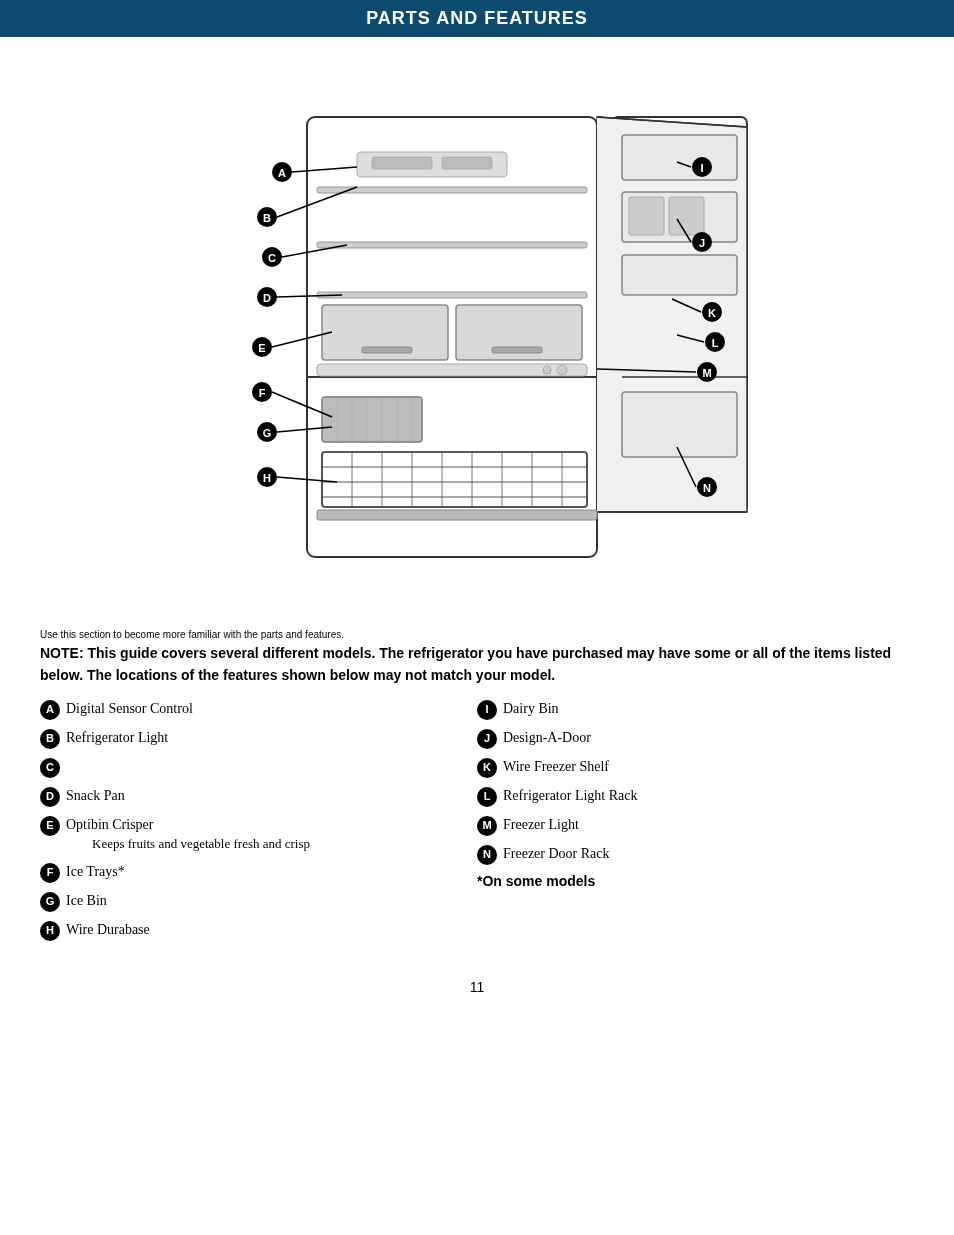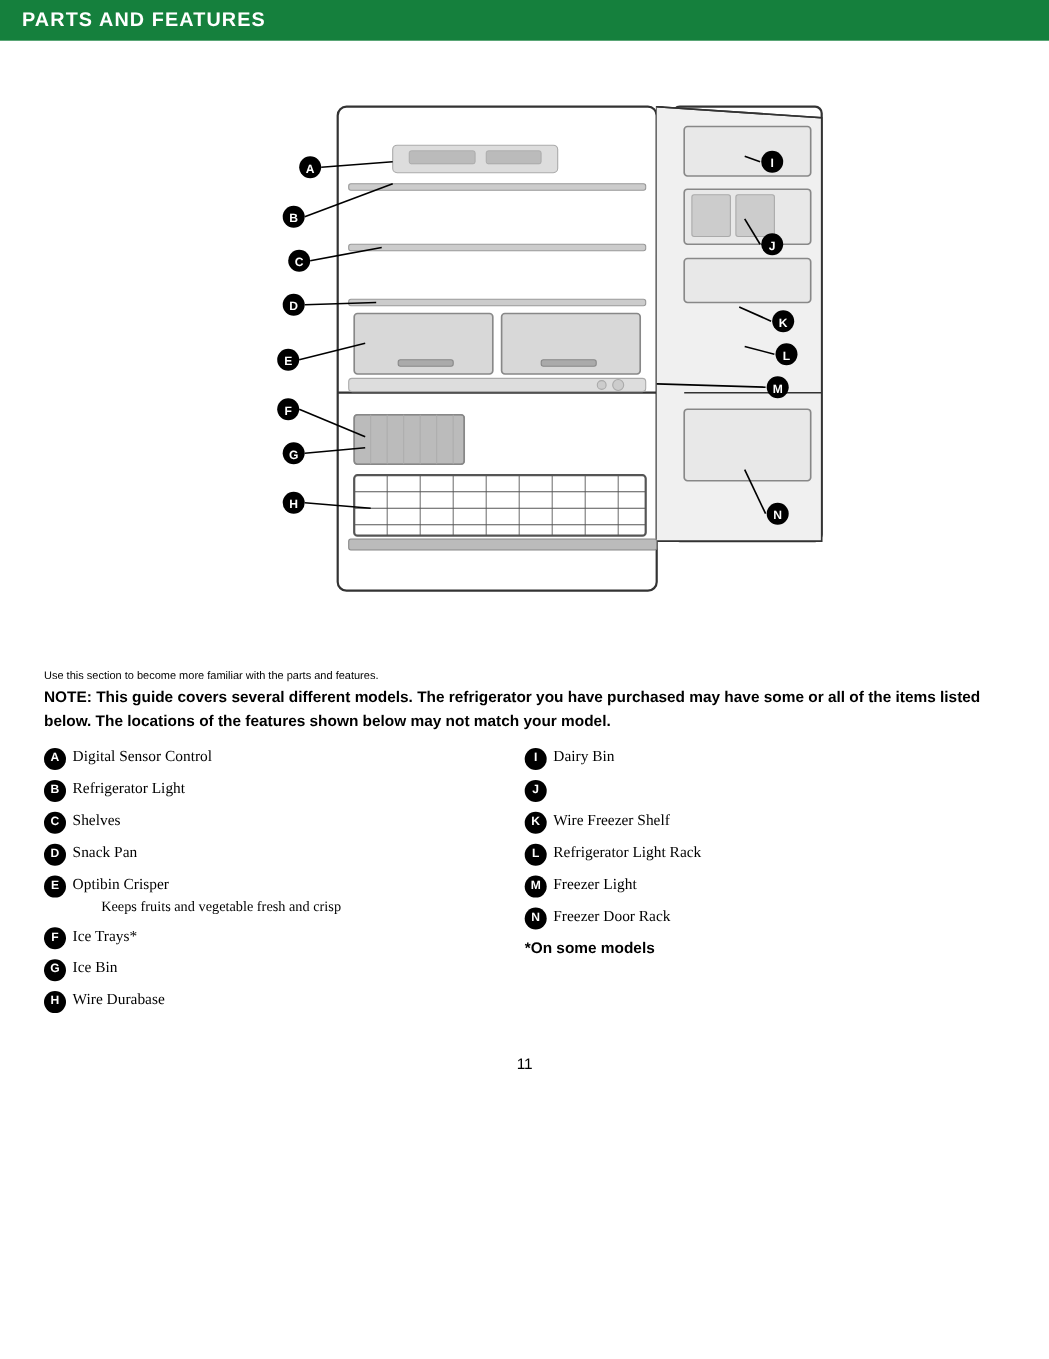--- a/index.html
+++ b/index.html
@@ -7,24 +7,25 @@
       width: 954px;
       min-height: 1235px;
       background: #ffffff;
       font-family: Arial, Helvetica, sans-serif;
       font-size: 14px;
       color: #000000;
     }
 
     
     .page-header {
-      background: #15803d;
+      background: #0c4a6e;
       color: #ffffff;
-      text-align: left;
+      text-align: center;
       padding: 8px 20px;
+      margin-bottom: 20px;
     }
     .page-header h1 {
       font-size: 18px;
       font-weight: bold;
       letter-spacing: 1px;
     }
 
     
     .content {
       padding: 0 40px 40px 40px;
@@ -269,21 +270,20 @@
       <div class="part-item">
         <span class="part-badge">A</span>
         <span class="part-text">Digital Sensor Control</span>
       </div>
       <div class="part-item">
         <span class="part-badge">B</span>
         <span class="part-text">Refrigerator Light</span>
       </div>
       <div class="part-item">
         <span class="part-badge">C</span>
-        <span class="part-text">Shelves</span>
       </div>
       <div class="part-item">
         <span class="part-badge">D</span>
         <span class="part-text">Snack Pan</span>
       </div>
       <div class="part-item">
         <span class="part-badge">E</span>
         <span class="part-text">Optibin Crisper<span class="part-subtext">Keeps fruits and vegetable fresh and crisp</span></span>
       </div>
       <div class="part-item">
@@ -300,20 +300,21 @@
       </div>
     </div>
 
     <div class="parts-column">
       <div class="part-item">
         <span class="part-badge">I</span>
         <span class="part-text">Dairy Bin</span>
       </div>
       <div class="part-item">
         <span class="part-badge">J</span>
+        <span class="part-text">Design-A-Door</span>
       </div>
       <div class="part-item">
         <span class="part-badge">K</span>
         <span class="part-text">Wire Freezer Shelf</span>
       </div>
       <div class="part-item">
         <span class="part-badge">L</span>
         <span class="part-text">Refrigerator Light Rack</span>
       </div>
       <div class="part-item">

